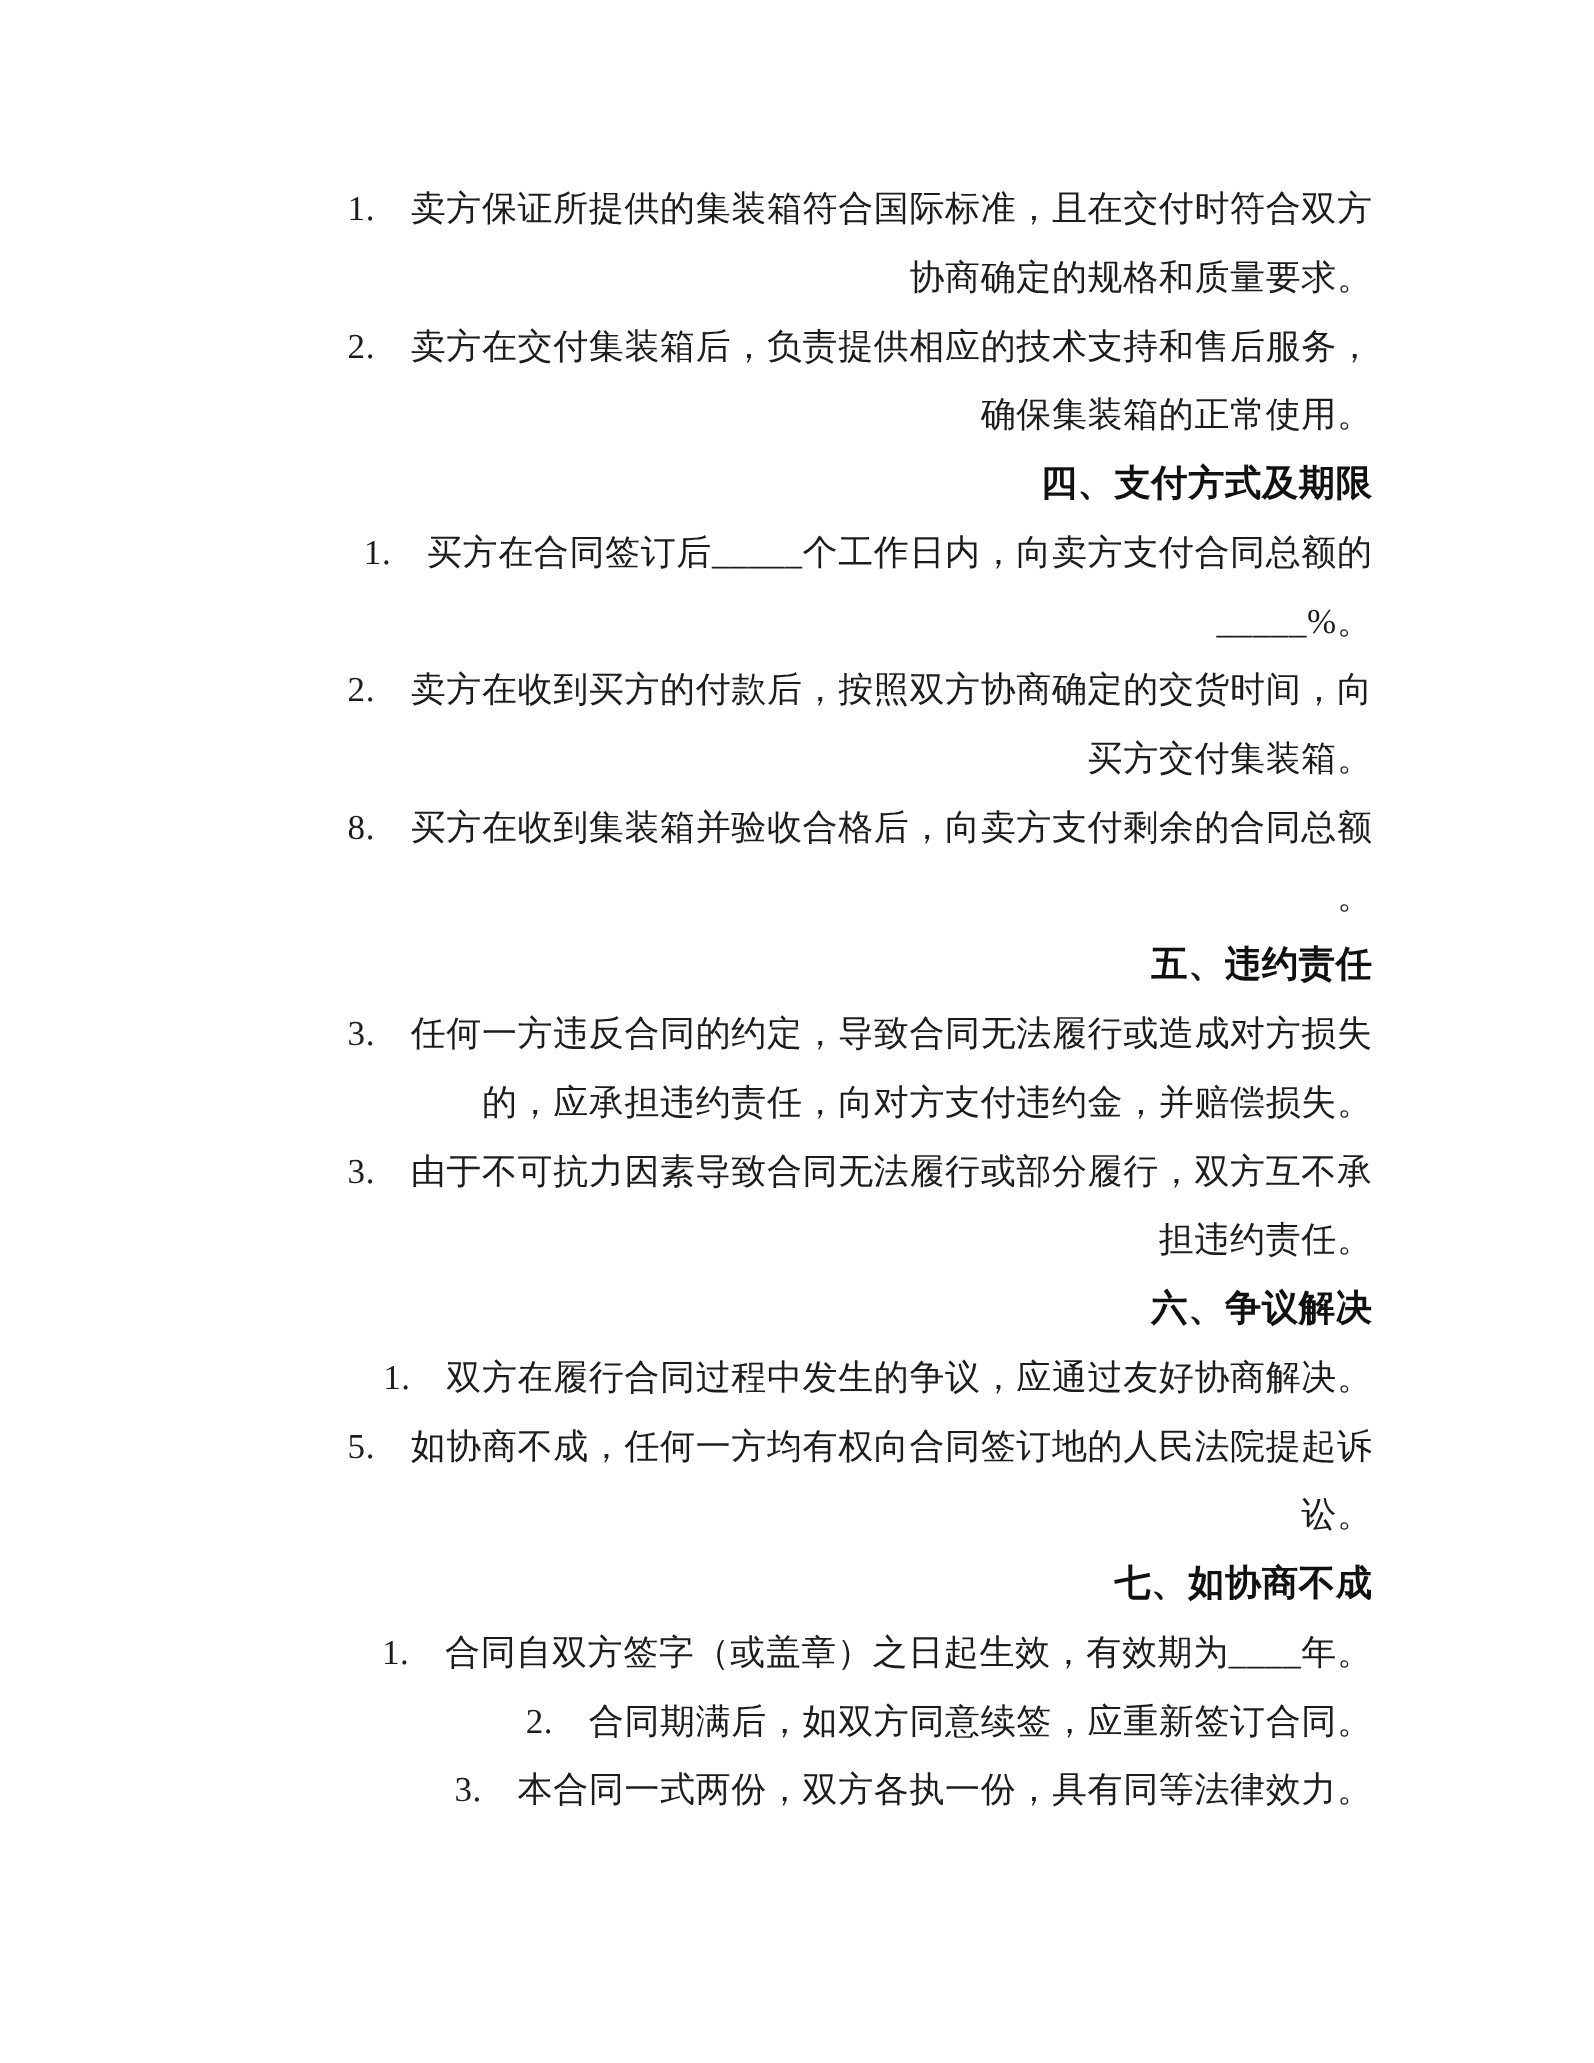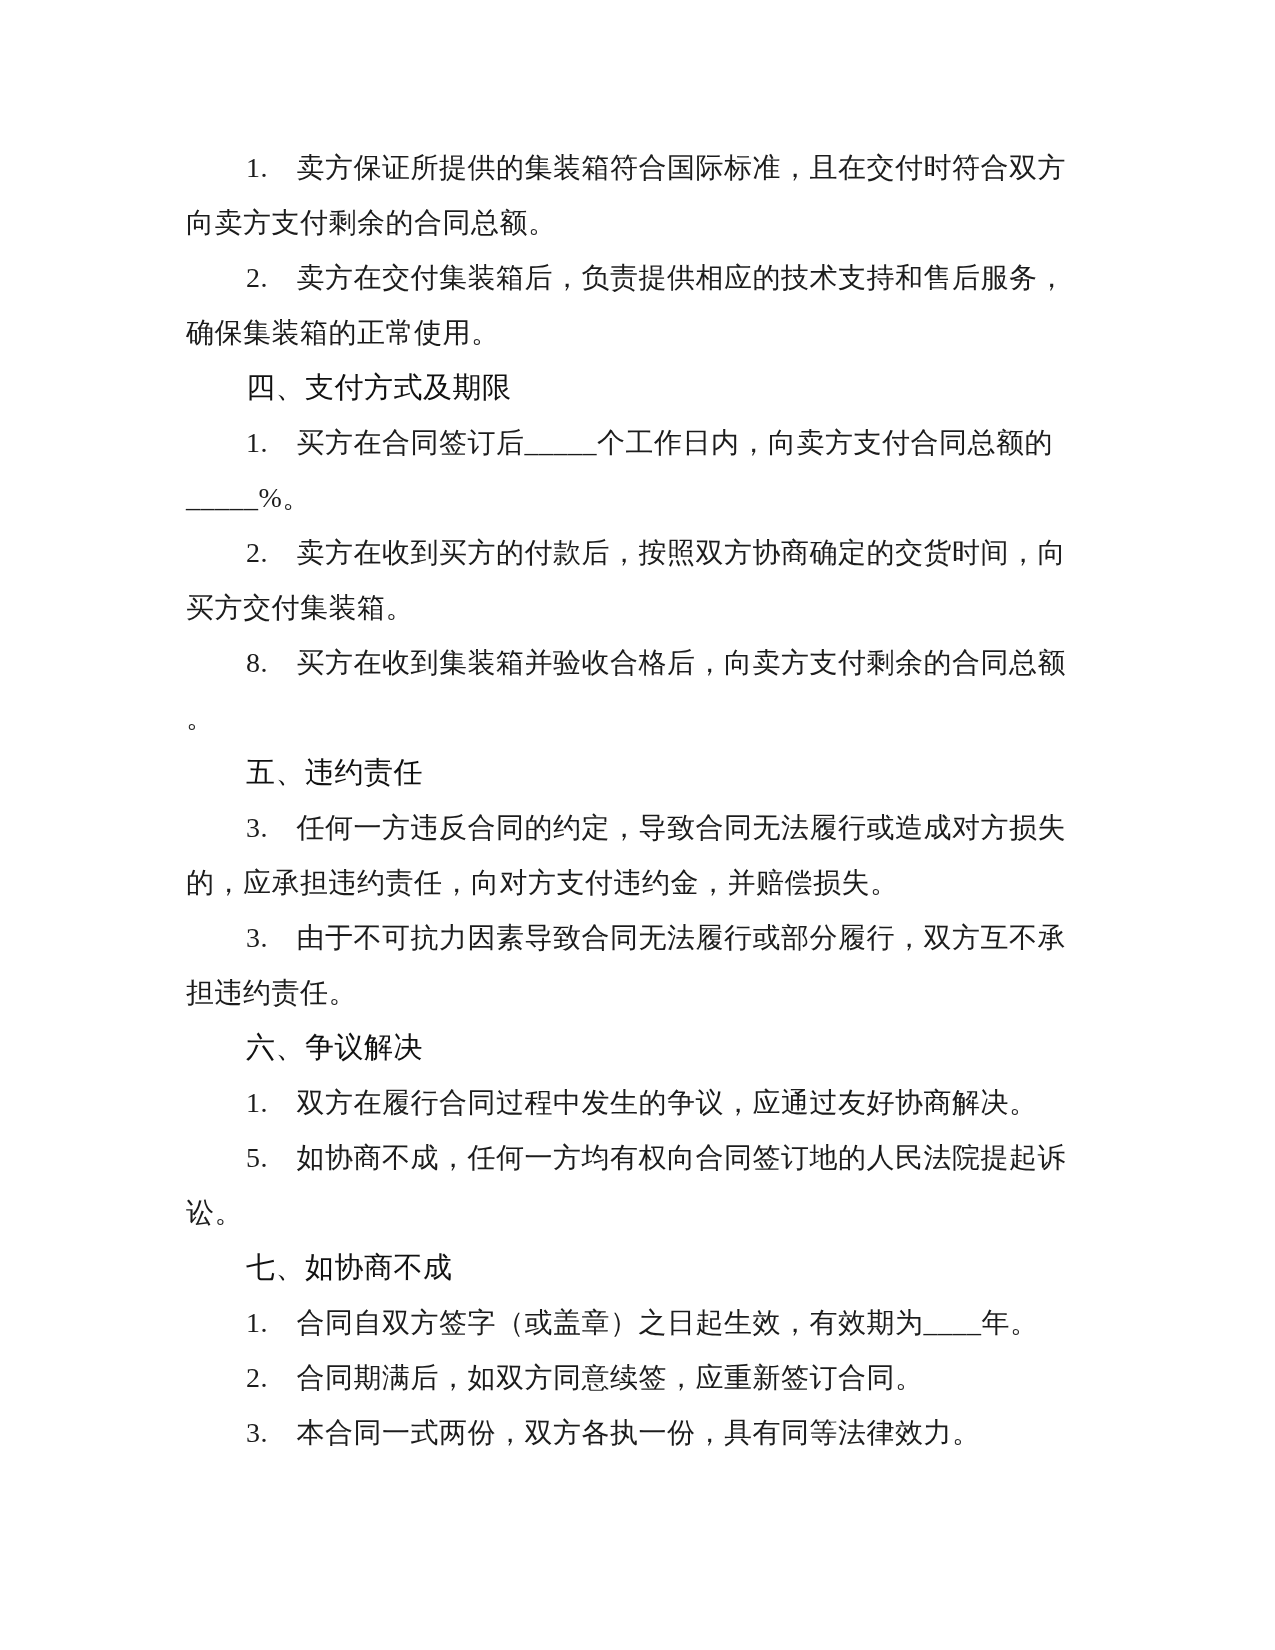--- a/index.html
+++ b/index.html
@@ -1,15 +1,15 @@
 <!DOCTYPE html>
 <html><head>
 <meta charset="utf-8">
 <style>
-  * { margin: 0; padding: 0; box-sizing: border-box; }
+  * { margin: 0; padding: 0; box-sizing: border-box; text-align: right; }
   html, body { background: #ffffff; }
   body {
     width: 1275px;
     height: 1650px;
     position: relative;
     font-family: "Liberation Serif", "DejaVu Serif", serif;
     color: #1c1c1c;
   }
   .page {
     position: absolute;
@@ -30,32 +30,32 @@
     line-height: 55px;
     font-size: 28px;
     white-space: pre;
     letter-spacing: 0.5px;
   }
   .line.item { padding-left: 60px; }
   .line.cont { padding-left: 0; }
   .line.heading {
     padding-left: 60px;
     font-family: "Liberation Sans", "DejaVu Sans", sans-serif;
-    font-weight: normal;
+    font-weight: bold;
     font-size: 29px;
     color: #111111;
   }
 </style>
 </head>
 <body>
 
 <div class="page">
   <div class="doc-body">
       <div class="line item">1.　卖方保证所提供的集装箱符合国际标准，且在交付时符合双方</div>
-      <div class="line cont">向卖方支付剩余的合同总额。</div>
+      <div class="line cont">协商确定的规格和质量要求。</div>
       <div class="line item">2.　卖方在交付集装箱后，负责提供相应的技术支持和售后服务，</div>
       <div class="line cont">确保集装箱的正常使用。</div>
       <div class="line heading">四、支付方式及期限</div>
       <div class="line item">1.　买方在合同签订后_____个工作日内，向卖方支付合同总额的</div>
       <div class="line cont">_____%。</div>
       <div class="line item">2.　卖方在收到买方的付款后，按照双方协商确定的交货时间，向</div>
       <div class="line cont">买方交付集装箱。</div>
       <div class="line item">8.　买方在收到集装箱并验收合格后，向卖方支付剩余的合同总额</div>
       <div class="line cont">。</div>
       <div class="line heading">五、违约责任</div>

